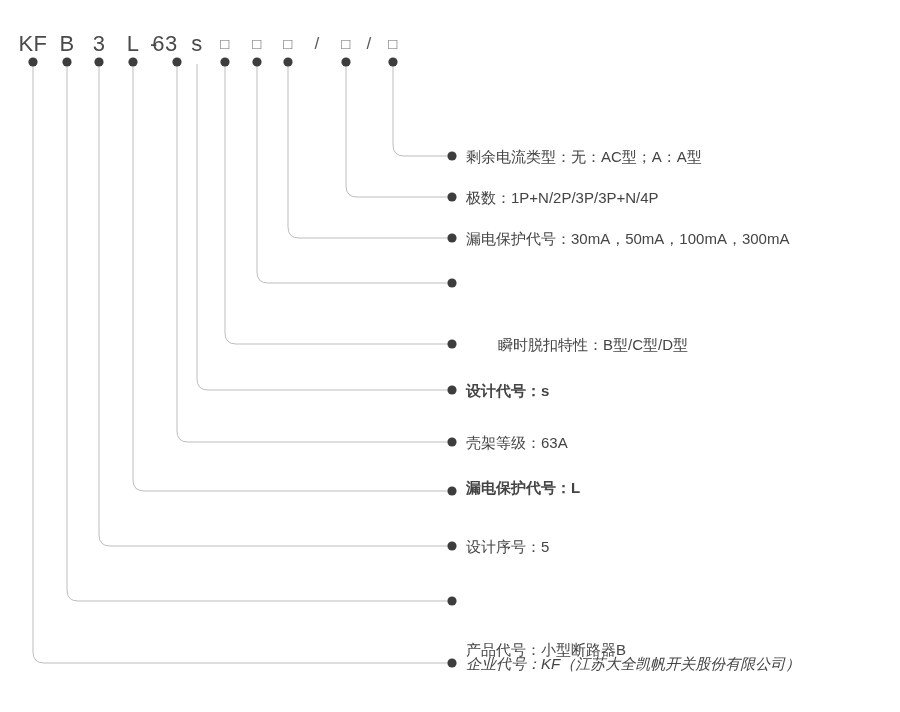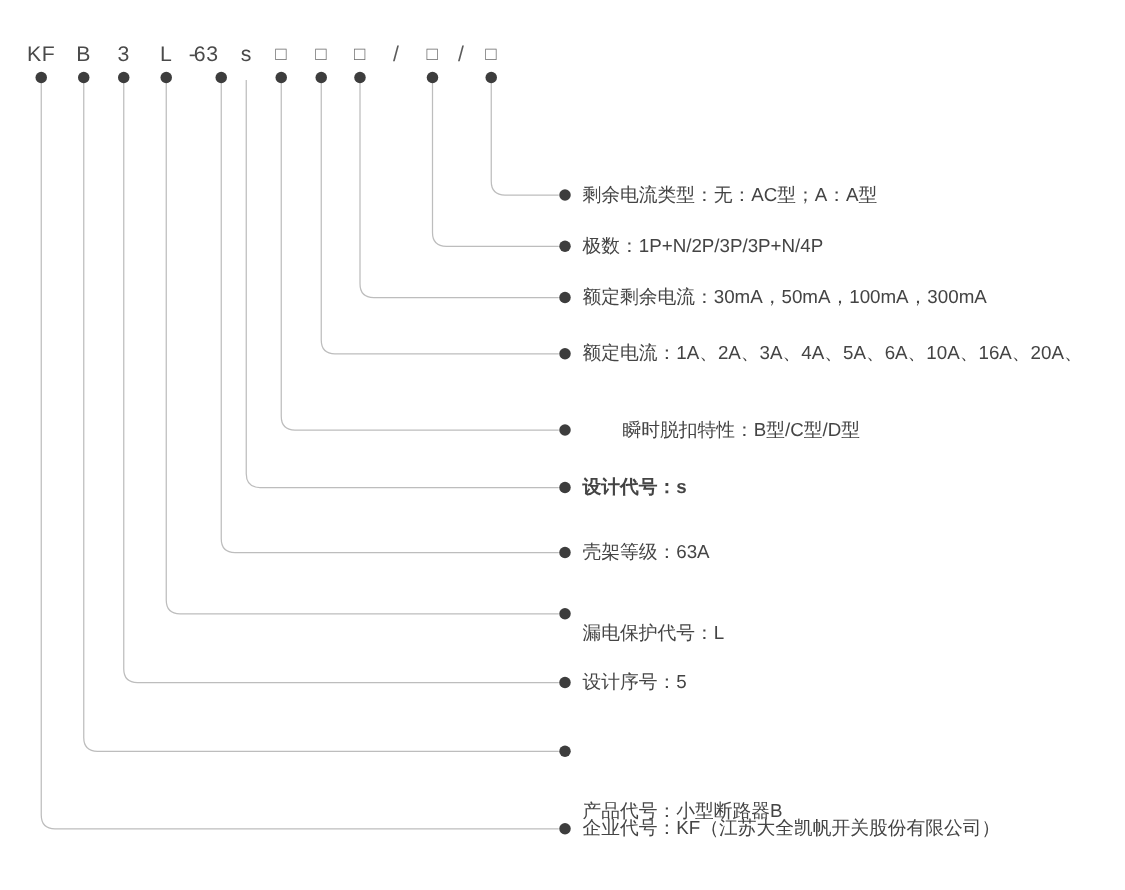--- a/index.html
+++ b/index.html
@@ -29,21 +29,21 @@
     position: absolute;
     left: 0;
     top: 32px;
     width: 900px;
     height: 26px;
   }
   .code-tok {
     position: absolute;
     top: 0;
     transform: translateX(-50%);
-    font-size: 17px;
+    font-size: 22px;
     line-height: 24px;
     color: #4a4a4a;
     white-space: nowrap;
     letter-spacing: 0.5px;
   }
   .code-tok.sq {
     font-size: 15px;
     color: #6a6a6a;
   }
   .code-tok.sl {
@@ -117,24 +117,24 @@
       <span class="code-tok sq" style="left: 288px;">□</span>
       <span class="code-tok sl" style="left: 317px;">/</span>
       <span class="code-tok sq" style="left: 346px;">□</span>
       <span class="code-tok sl" style="left: 369px;">/</span>
       <span class="code-tok sq" style="left: 393px;">□</span>
     </div>
 
   <div id="labels">
       <div class="label" style="top: 156px;"><span>剩余电流类型：无：AC型；A：A型</span></div>
       <div class="label" style="top: 197px;"><span>极数：1P+N/2P/3P/3P+N/4P</span></div>
-      <div class="label" style="top: 238px;"><span>额定剩余电流：30mA，50mA，100mA，300mA</span></div>
-      <div class="label" style="top: 283px;"><span>额定电流：1A、2A、3A、4A、5A、6A、10A、16A、20A、</span></div>
+      <div class="label" style="top: 238px;"><span>漏电保护代号：30mA，50mA，100mA，300mA</span></div>
+      <div class="label" style="top: 283px;"></div>
       <div class="label" style="top: 344px; padding-left: 32px;"><span>瞬时脱扣特性：B型/C型/D型</span></div>
       <div class="label" style="top: 390px; font-weight: bold;"><span>设计代号：s</span></div>
       <div class="label" style="top: 442px;"><span>壳架等级：63A</span></div>
-      <div class="label" style="top: 507px;"><span>漏电保护代号：L</span></div>
+      <div class="label" style="top: 487px; font-weight: bold;"><span>漏电保护代号：L</span></div>
       <div class="label" style="top: 546px;"><span>设计序号：5</span></div>
       <div class="label" style="top: 601px; margin-top: 48px;"><span>产品代号：小型断路器B</span></div>
-      <div class="label" style="top: 663px;"><span>企业代号：KF（江苏大全凯帆开关股份有限公司）</span></div>
+      <div class="label" style="top: 663px; font-style: italic;"><span>企业代号：KF（江苏大全凯帆开关股份有限公司）</span></div>
     </div>
 
 </div>
 
 </body></html>

